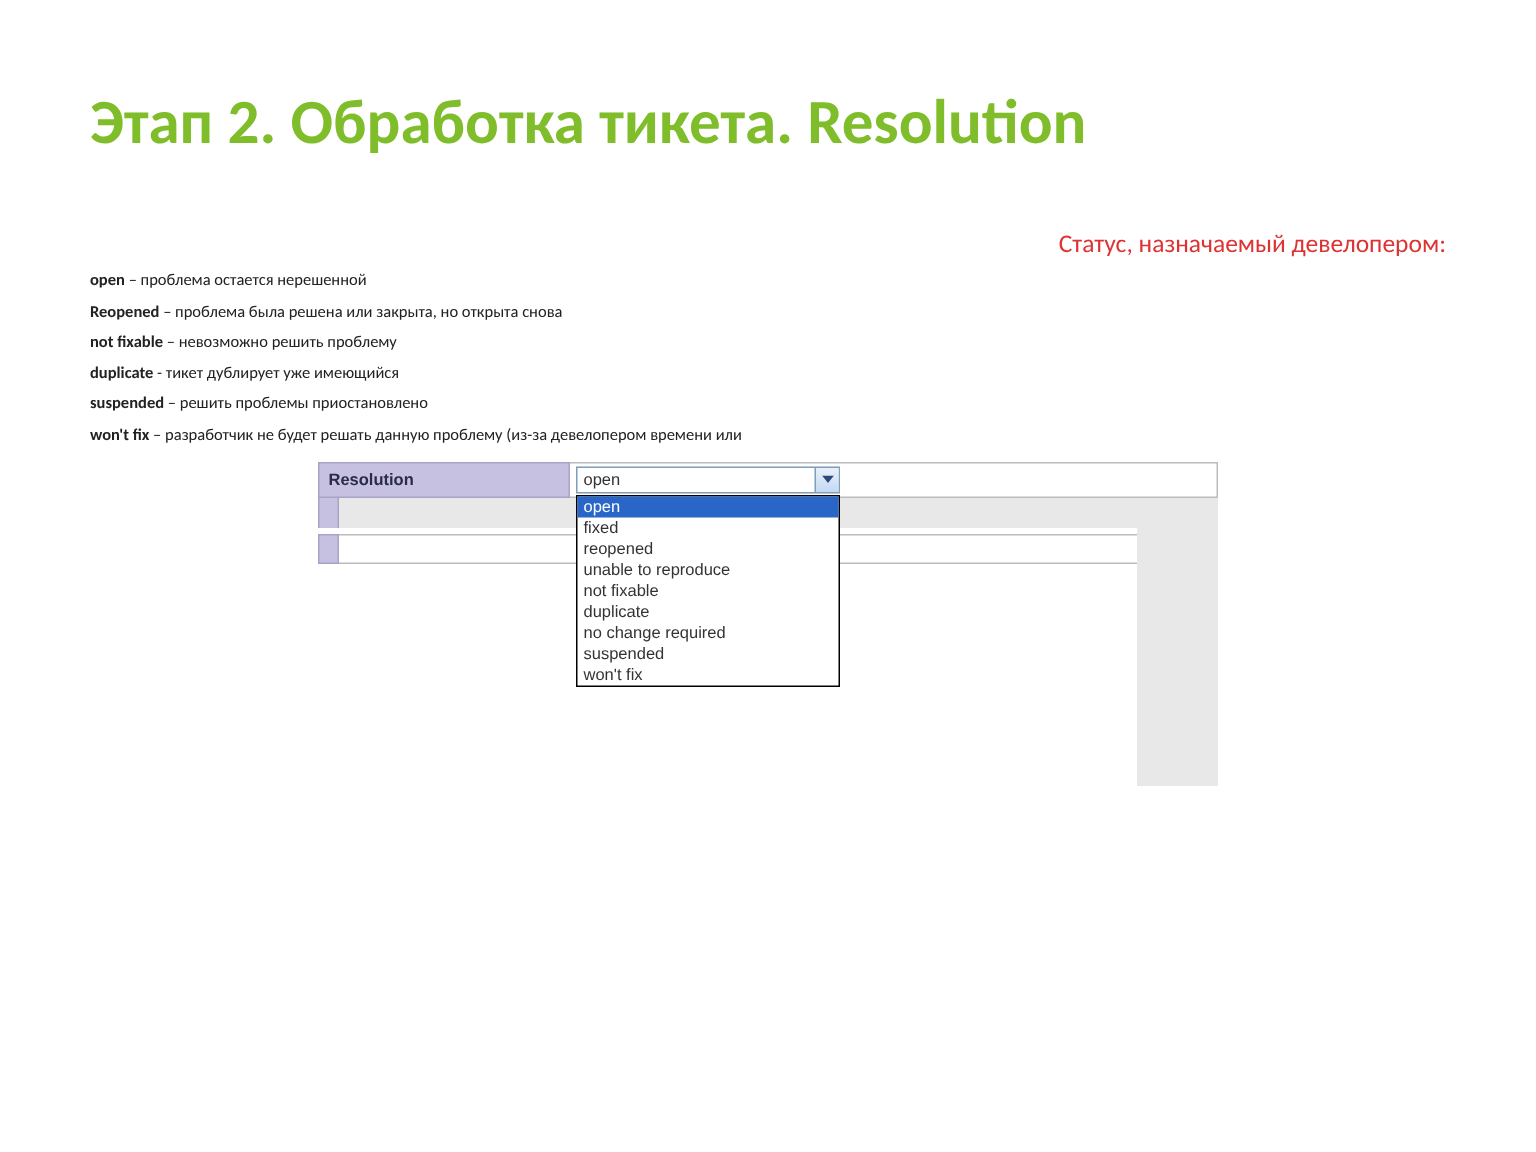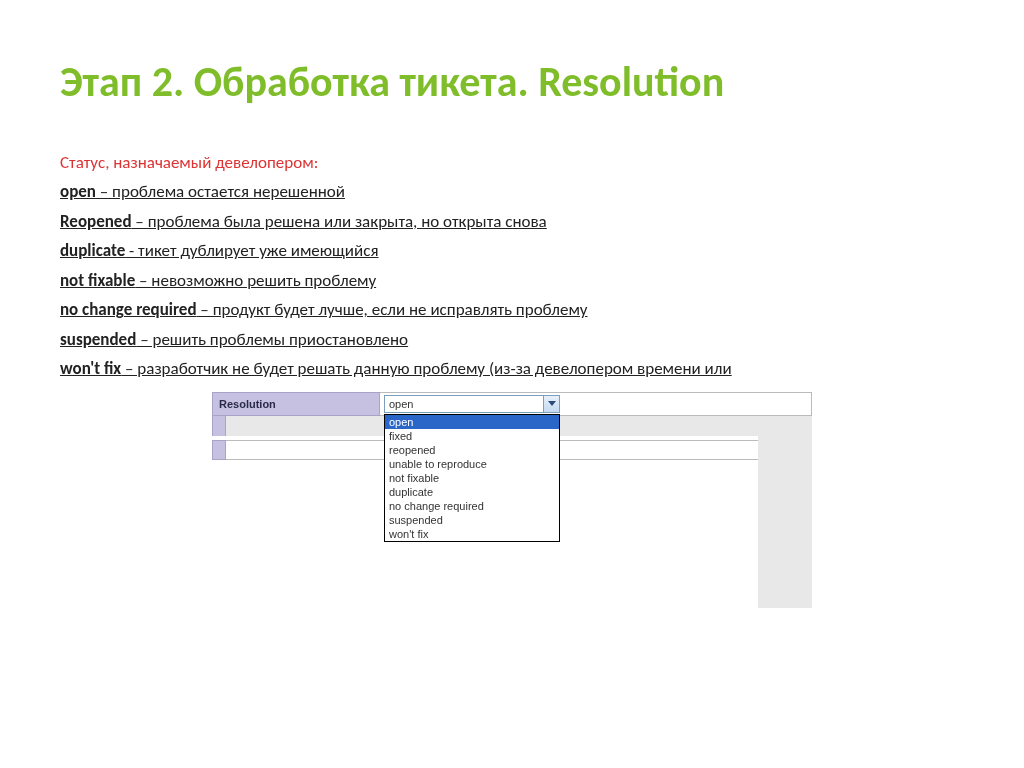--- a/index.html
+++ b/index.html
@@ -21,25 +21,25 @@
     font-size: 42px;
     font-weight: 700;
     margin: 0 0 46px 0;
     line-height: 1.15;
   }
   .subtitle {
     color: #e02020;
     color: #d33;
     font-size: 17px;
     margin: 0 0 6px 0;
+    text-align: right;
   }
   .deflist {
-    font-size: 17px;
+    font-size: 11px;
     line-height: 1.5;
-    text-decoration: underline;
   }
   .deflist p {
     margin: 0 0 4px 0;
   }
   .deflist .term { font-weight: 700; }
   .deflist .wrap { padding-left: 38px; }
 
   
   .ui-wrap {
     width: 600px;
@@ -159,23 +159,22 @@
 <body>
 
 <div class="slide">
   <h1 class="title">Этап 2. Обработка тикета. Resolution</h1>
 
   <p class="subtitle">Статус, назначаемый девелопером:</p>
 
   <div class="deflist">
     <p><span class="term">open</span><span> – проблема остается нерешенной</span></p>
     <p><span class="term">Reopened</span><span> – проблема была решена или закрыта, но открыта снова</span></p>
+    <p><span class="term">not fixable</span><span> – невозможно решить проблему</span></p>
     <p><span class="term">duplicate</span><span>  - тикет дублирует уже имеющийся</span></p>
-    <p><span class="term">not fixable</span><span> – невозможно решить проблему</span></p>
-    <p><span class="term">no change required</span><span> – продукт будет лучше, если не исправлять проблему</span></p>
     <p><span class="term">suspended</span><span> – решить проблемы приостановлено</span></p>
     <p><span class="term">won't fix</span><span> – разработчик не будет решать данную проблему (из-за девелопером времени или</span></p>
   </div>
 
   <div class="ui-wrap">
     <div class="ui-row">
       <div class="ui-label">Resolution</div>
       <div class="ui-field">
         <div class="selectbox">
           <span class="val">open</span>

